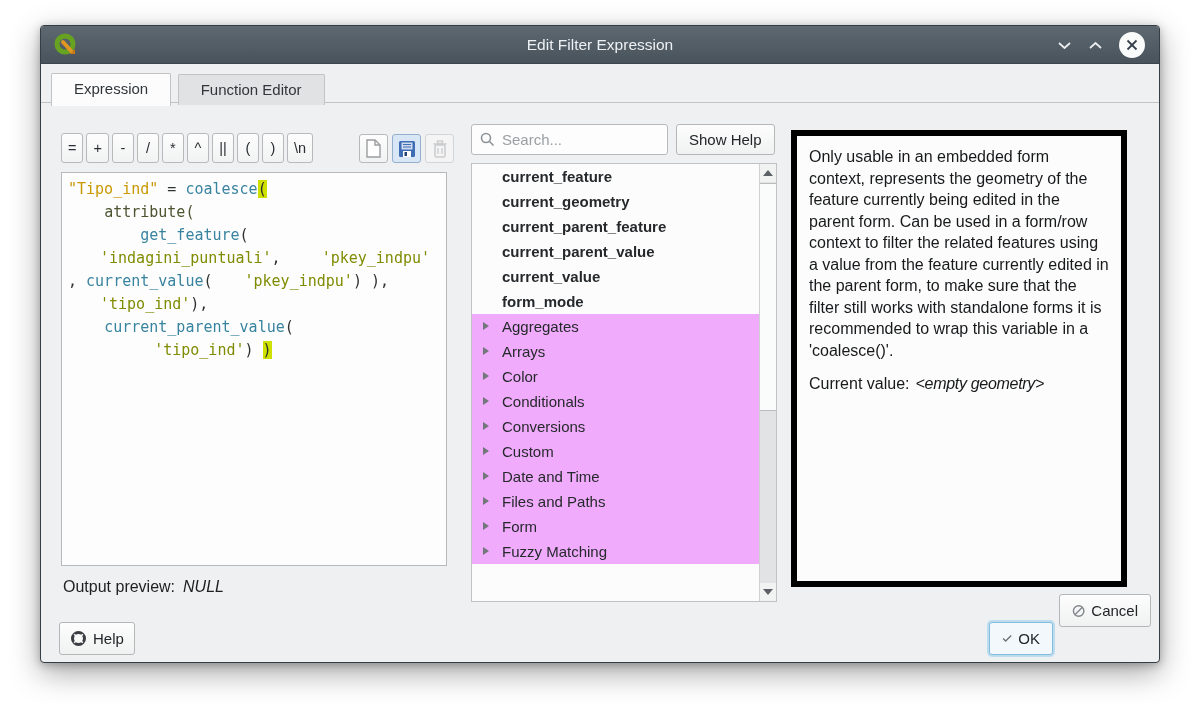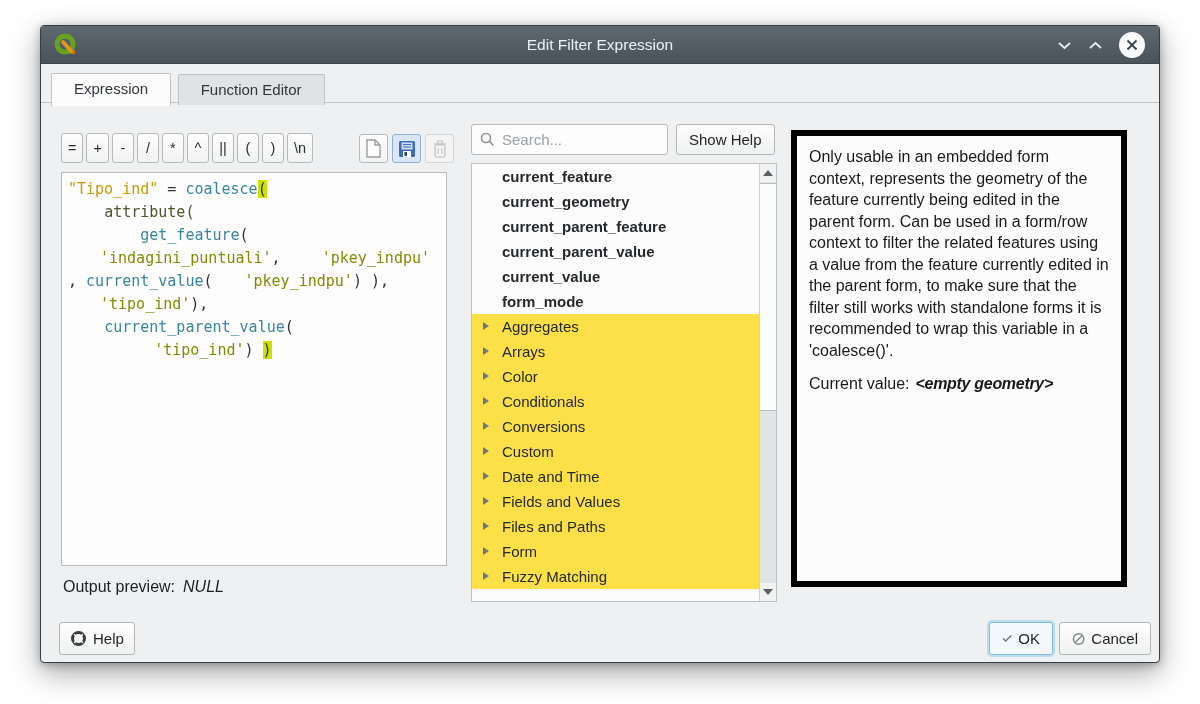--- a/index.html
+++ b/index.html
@@ -95,49 +95,49 @@
   .searchbox input::placeholder { color:#9aa0a4; }
   .showhelp-btn { position:absolute; left:635px; top:98px; height:31px; }
 
   .tree {
     position:absolute; left:430px; top:137px; width:306px; height:439px;
     background:#fcfcfc; border:1px solid #bfc1c3; overflow:hidden;
   }
   .tree-rows { position:absolute; left:0; top:0; right:17px; }
   .trow { height:25px; line-height:25px; font-size:15px; color:#26292c; position:relative; padding-left:30px; white-space:nowrap; }
   .trow.function { font-weight:bold; background:#fcfcfc; }
-  .trow.group { background:#fde047; font-weight:normal; }
+  .trow.group { background:#f0abfc; font-weight:normal; }
   .trow.sel { background:var(--selection_blue); color:#ffffff; }
   .tri {
     position:absolute; left:11px; top:8px; width:0; height:0;
     border-left:6px solid #72777b; border-top:4.5px solid transparent; border-bottom:4.5px solid transparent;
   }
   .vscroll { position:absolute; top:0; right:0; bottom:0; width:17px; background:#e2e3e4; border-left:1px solid #cfd0d1; }
   .sb-btn { position:absolute; left:0; right:0; height:18px; background:#f1f2f2; display:flex; align-items:center; justify-content:center; }
   .sb-up { top:0; } .sb-down { bottom:0; }
   .sb-tri-up { width:0; height:0; border-bottom:6px solid #5c6165; border-left:5px solid transparent; border-right:5px solid transparent; }
   .sb-tri-down { width:0; height:0; border-top:6px solid #5c6165; border-left:5px solid transparent; border-right:5px solid transparent; }
   .sb-thumb { position:absolute; left:0; right:0; top:19px; height:228px; background:#fafbfb; border:1px solid #b9bbbd; border-left:none; border-right:none; }
 
   
   .help-panel {
     position:absolute; left:750px; top:104px; width:336px; height:457px;
     background:#fcfcfc; border:6px solid #000000; padding:10px 12px; overflow:hidden;
     font-size:16px; line-height:21.5px; color:#17191b;
   }
   .cur-val { margin-top:12px; }
-  .cur-val .cv { font-weight:bold; font-style:italic; letter-spacing:-0.3px; margin-left:6px;margin-top:47px; }
+  .cur-val .cv { font-weight:normal; font-style:italic; letter-spacing:-0.3px; margin-left:6px;margin-top:47px; }
 
   
   .help-btn { position:absolute; left:18px; top:596px; padding:0 10px; }
   .ok-btn {
     position:absolute; left:948px; top:596px; width:64px;
     background:#f3f8fc; border-color:#84bede; box-shadow:0 0 0 2px rgba(61,174,233,.28);
   }
-  .cancel-btn { position:absolute; left:1018px; top:596px; width:92px; }
+  .cancel-btn { position:absolute; left:1018px; top:568px; width:92px; }
 </style>
 </head>
 <body>
 
 <div class="stage">
   <div class="dialog">
 
     <div class="titlebar">
       <svg class="qgis-logo" width="26" height="26" viewBox="0 0 26 26">
         <circle cx="12" cy="12" r="8" fill="none" stroke="#67a321" stroke-width="5"></circle>
@@ -234,21 +234,20 @@
           <div class="trow function"><span>current_parent_value</span></div>
           <div class="trow function"><span>current_value</span></div>
           <div class="trow function"><span>form_mode</span></div>
           <div class="trow group"><span class="tri"></span><span>Aggregates</span></div>
           <div class="trow group"><span class="tri"></span><span>Arrays</span></div>
           <div class="trow group"><span class="tri"></span><span>Color</span></div>
           <div class="trow group"><span class="tri"></span><span>Conditionals</span></div>
           <div class="trow group"><span class="tri"></span><span>Conversions</span></div>
           <div class="trow group"><span class="tri"></span><span>Custom</span></div>
           <div class="trow group"><span class="tri"></span><span>Date and Time</span></div>
-          <div class="trow group"><span class="tri"></span><span>Fields and Values</span></div>
           <div class="trow group"><span class="tri"></span><span>Files and Paths</span></div>
           <div class="trow group"><span class="tri"></span><span>Form</span></div>
           <div class="trow group"><span class="tri"></span><span>Fuzzy Matching</span></div>
         </div>
       <div class="vscroll">
         <div class="sb-btn sb-up">
             <span class="sb-tri-up"></span>
           </div>
         <div class="sb-thumb"></div>
         <div class="sb-btn sb-down">

